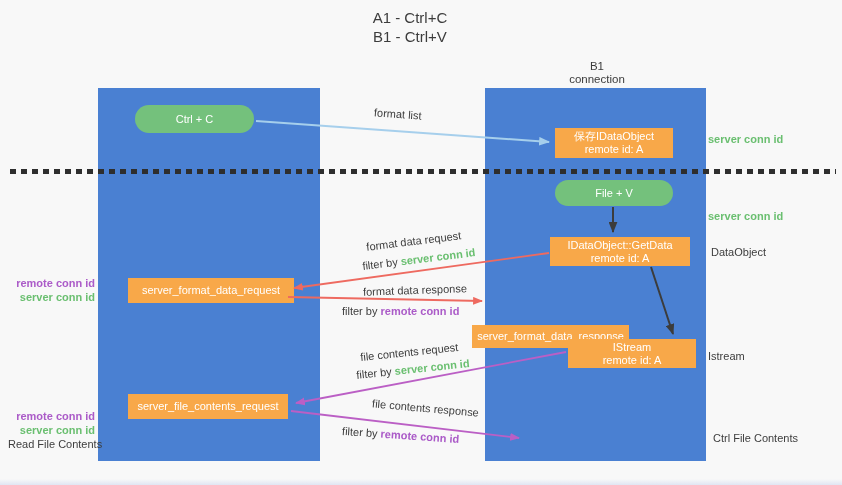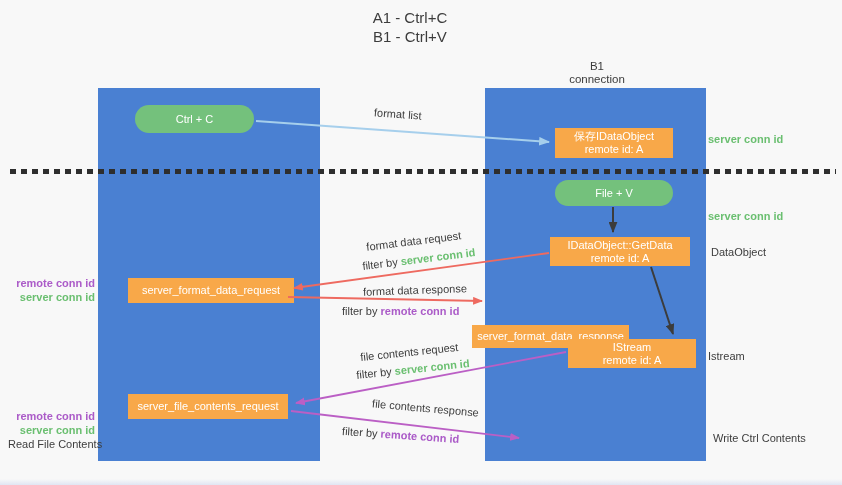--- a/index.html
+++ b/index.html
@@ -129,21 +129,21 @@
   <div class="lbl" style="left:372px; top:402px; transform:rotate(5deg);">file contents response</div>
   <div class="lbl" style="left:342px; top:429px; transform:rotate(4deg);">
     <span>filter by</span>
     <span class="p">remote conn id</span>
   </div>
 
   <div class="lbl g" style="left:708px; top:133px;">server conn id</div>
   <div class="lbl g" style="left:708px; top:210px;">server conn id</div>
   <div class="lbl" style="left:711px; top:246px;">DataObject</div>
   <div class="lbl" style="left:708px; top:350px;">Istream</div>
-  <div class="lbl" style="left:713px; top:432px;">Write Ctrl Contents</div>
+  <div class="lbl" style="left:713px; top:432px;">Ctrl File Contents</div>
 
   <div class="lbl p left-col" style="top:277px;">remote conn id</div>
   <div class="lbl g left-col" style="top:291px;">server conn id</div>
   <div class="lbl" style="left:8px; top:392px;margin-top:46px;">Read File Contents</div>
   <div class="lbl p left-col" style="top:410px;">remote conn id</div>
   <div class="lbl g left-col" style="top:424px;">server conn id</div>
 
   <svg class="overlay" width="842" height="485" viewBox="0 0 842 485">
     <defs>
       <marker id="m-blue" viewBox="0 0 10 8" refX="9" refY="4" markerWidth="5.5" markerHeight="4.5" orient="auto">

